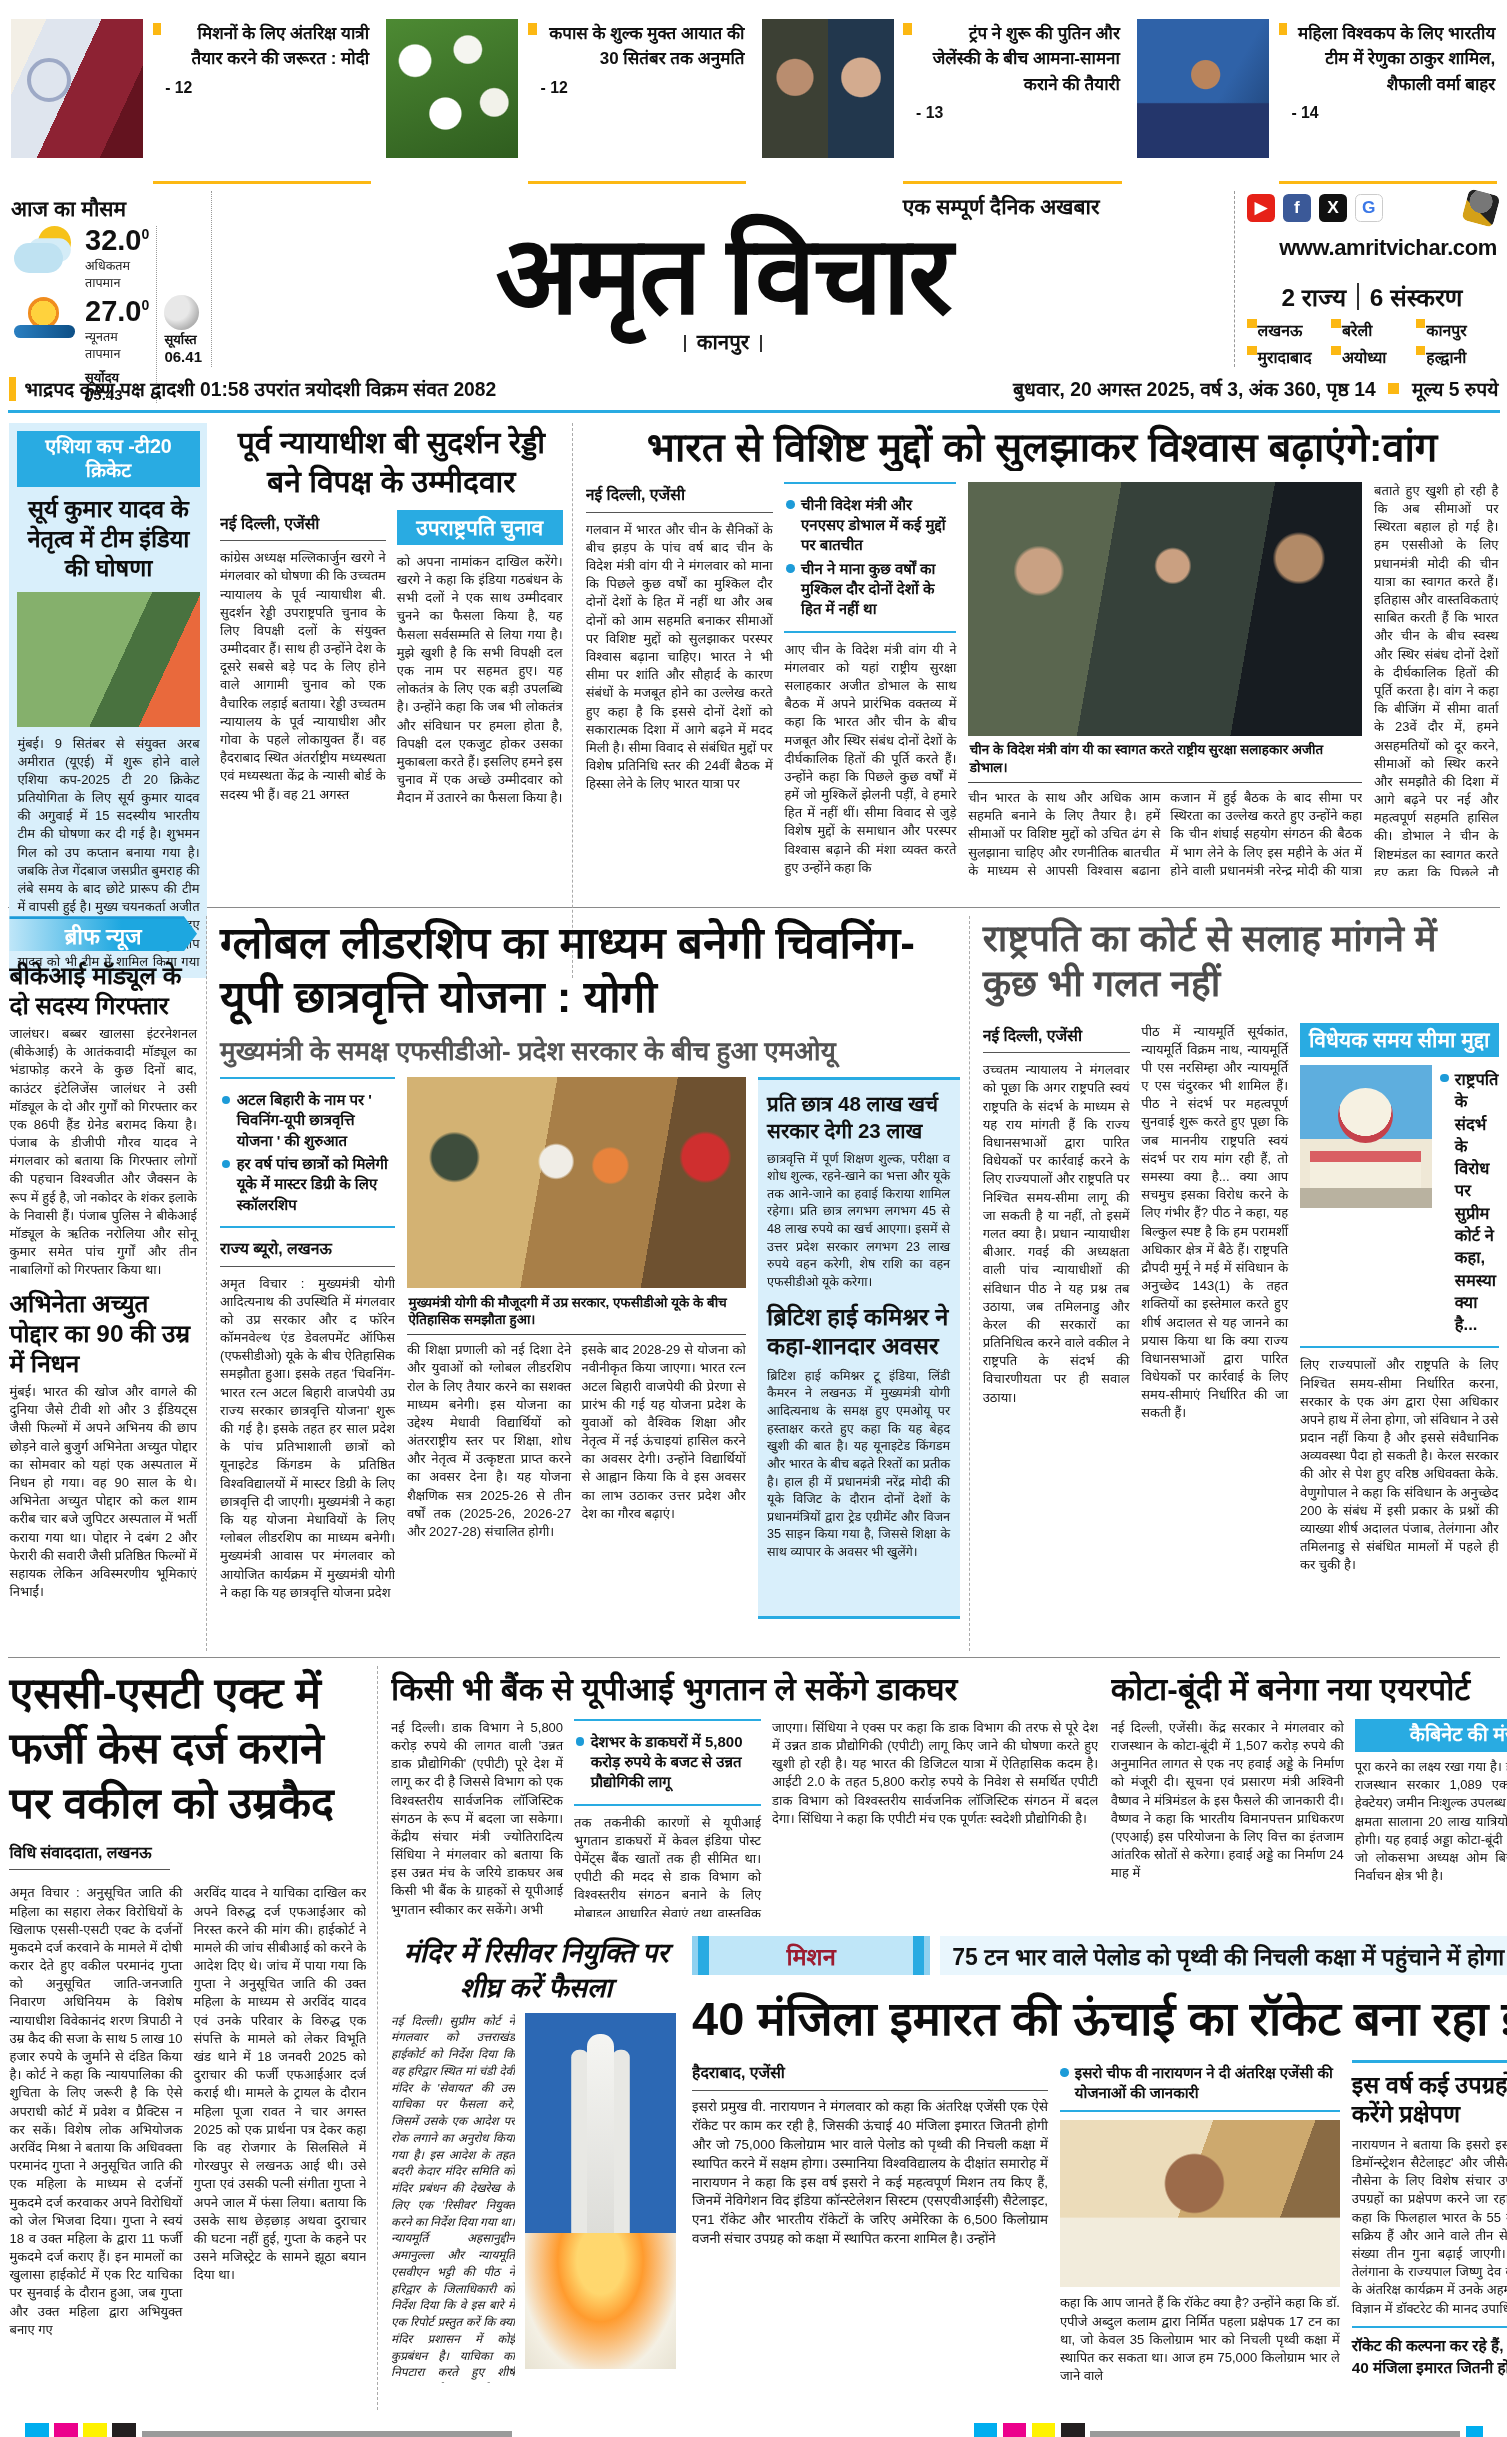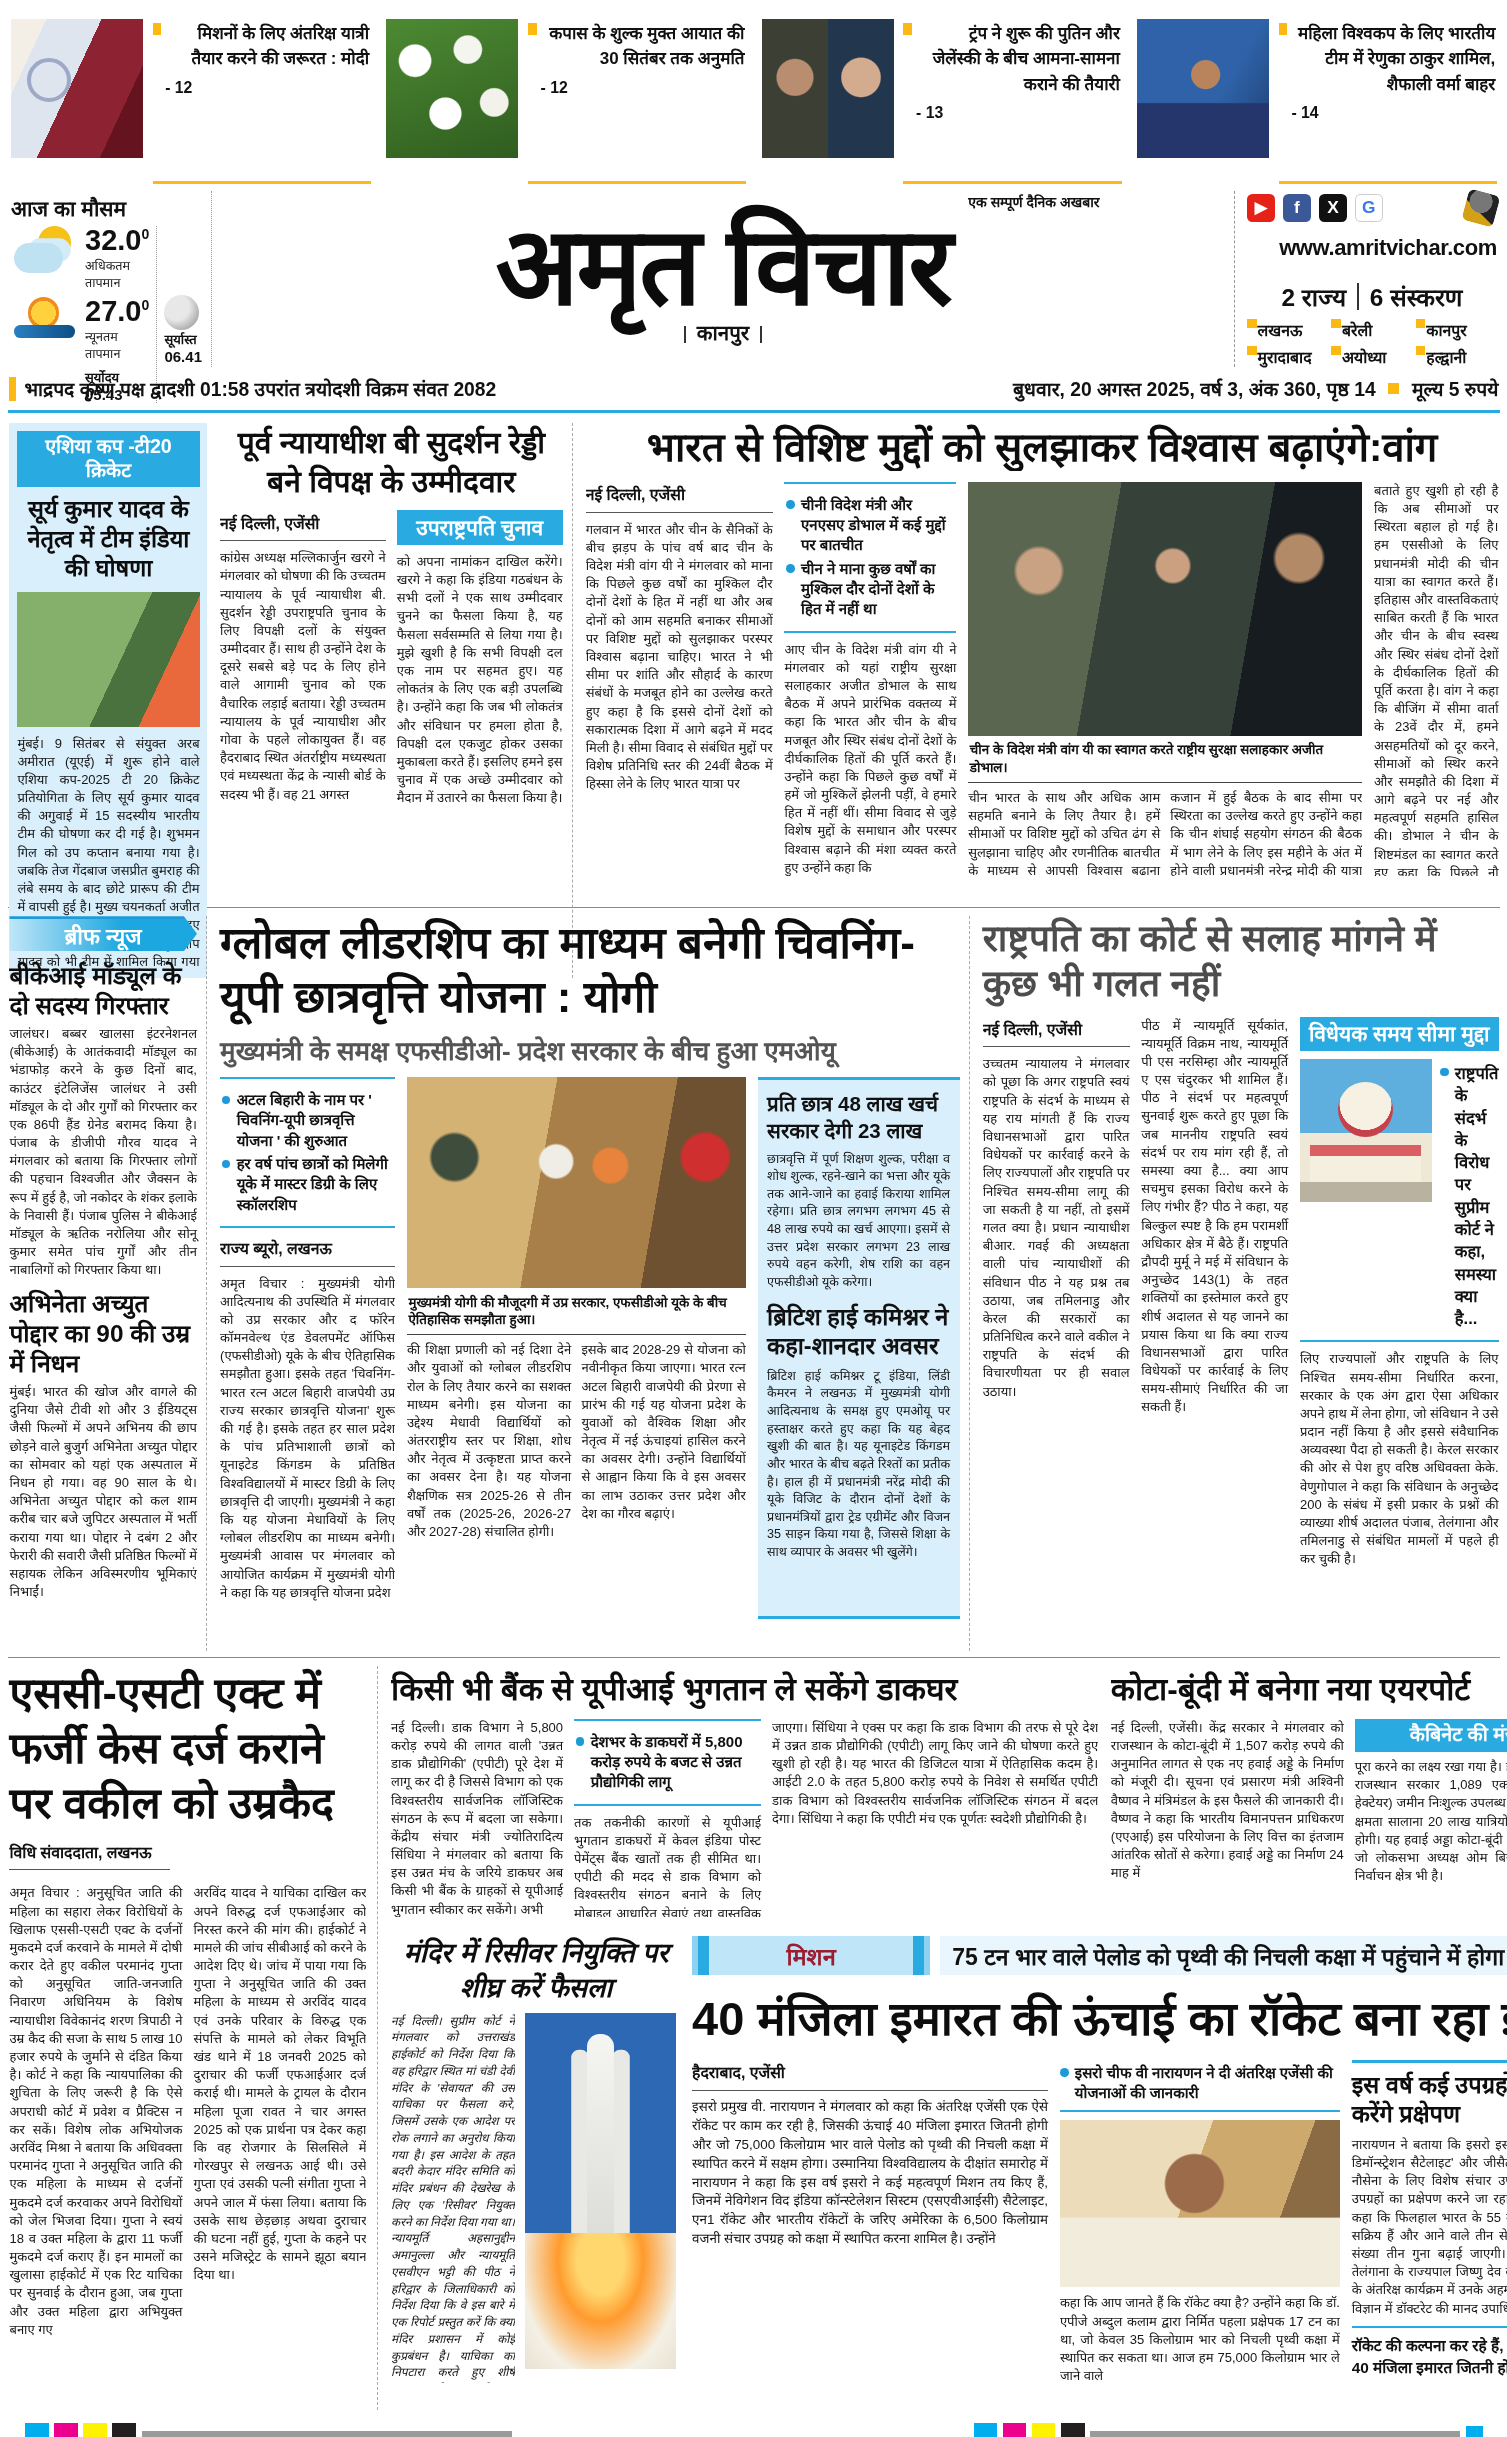--- a/index.html
+++ b/index.html
@@ -52,21 +52,21 @@
   .sunrise::before{content:""; position:absolute; left:14px; top:0; width:31.5px; height:31.5px; border-radius:50%; background:radial-gradient(circle,#ffd23d 0 55%,#f08c1e 56%);}
   .sunrise::after{content:""; position:absolute; left:0; bottom:0; width:61px; height:12.6px; border-radius:6.3px; background:linear-gradient(90deg,#2a7fc1,#0d4f86);}
   .w-temps{flex:1; border-right:1.6px dotted #999; padding-right:6.3px;}
   .t-big{font-size:29px; font-weight:700; line-height:1;}
   .t-big sup{font-size:14px;}
   .t-lab{font-size:12.6px; color:#222; margin:1.6px 0 6.3px;}
   .moon{width:35px; height:35px; border-radius:50%; background:radial-gradient(circle at 35% 35%,#e8e8e8 0 40%,#b5b5b5 70%,#8f8f8f); flex:none;}
   .w-sr{font-size:13px; font-weight:600; text-align:left;}
   .w-sr b{font-size:15px;}
   .title-block{flex:1; text-align:center; padding-top:1.6px; min-width:0;}
-  .tagline{font-weight:800; font-size:14px; text-align:right; padding-right:134px;}
+  .tagline{font-weight:800; font-size:21px; text-align:right; padding-right:134px;}
   .paper-title{font-size:109px; line-height:1.02; font-weight:900; letter-spacing:-2.4px; color:#0b0b0b; white-space:nowrap;}
   .city-row{font-size:20.5px; font-weight:800; margin-top:-4.7px;}
   .city-row .vbar{display:inline-block; width:1.6px; height:17.3px; background:#333; margin:0 11px; vertical-align:middle;}
   .info-block{width:265px; border-left:1.6px dashed #999; padding:1.6px 1.6px 0 12.6px; flex:none; display:flex; flex-direction:column;}
   .social-row{display:flex; gap:7.9px; align-items:center;}
   .sicon{width:28px; height:28px; border-radius:5.5px; color:#fff; font-weight:800; font-size:17.3px; display:flex; align-items:center; justify-content:center;}
   .yt{background:#e62117;} .fb{background:#3b5998;} .xx{background:#111;} .gg{background:#fff; color:#3b78e7; border:0.8px solid #ccc;}
   .mic{width:31.5px; height:31.5px; margin-left:auto; background:radial-gradient(circle at 45% 30%,#777 0 40%,transparent 41%),linear-gradient(30deg,#d4a017 40%,#222 41%); border-radius:6.3px; transform:rotate(15deg);}
   .yrule{height:2.4px; background:var(--yellow); margin:5.5px 0;}
   .website{font-weight:800; font-size:22px; text-align:right; letter-spacing:-0.4px;}
@@ -105,21 +105,21 @@
   .yogi{padding-right:9.5px; border-right:1.6px dashed #aaa;}
   .yogi h1{font-size:44px; line-height:1.22; margin:0;}
   .yogi .subhead{color:#555; font-size:26px; font-weight:800; margin:7.9px 0 9.5px;}
   .yogi-grid{display:grid; grid-template-columns:175px 1fr 202px; gap:11.8px; height:542px; overflow:hidden;}
   .yogi-left .byline{margin-top:7.9px;}
   .yogi-mid .ph{width:100%; height:211px; background:linear-gradient(100deg,#d3b273 0 40%,#a87f48 40% 72%,#6e5130 72%);}
   .yogi-mid .ph::after{content:""; position:absolute; inset:0; background:radial-gradient(circle at 14% 38%,#3e4d3c 0 7%,transparent 8%),radial-gradient(circle at 44% 40%,#f0ede6 0 7%,transparent 8%),radial-gradient(circle at 60% 42%,#e8833c 0 7%,transparent 8%),radial-gradient(circle at 88% 38%,#cf2f2f 0 7%,transparent 8%);}
   .sidebox{background:var(--lblue); border-top:3.2px solid var(--blue); border-bottom:3.2px solid var(--blue); padding:11px 9.5px; height:542px; overflow:hidden;}
   .sidebox h4{font-size:20.5px; line-height:1.3; margin-bottom:6.3px; font-weight:800;}
   .sidebox h5{font-size:23.6px; line-height:1.25; margin:11px 0 6.3px; font-weight:800;}
-  .pres h1{font-size:37px; color:var(--gray); line-height:1.22; margin-bottom:10px;}
+  .pres h1{font-size:37px; color:var(--gray); line-height:1.22; margin-bottom:16px;}
   .pres-grid{display:grid; grid-template-columns:1fr 1fr 1.32fr; gap:11.8px; height:569px; overflow:hidden;}
   .pres-c3 .kicker{margin-bottom:7.9px;}
   .sc-row{display:flex; gap:7.9px; border-bottom:2.4px solid var(--blue); padding-bottom:7.9px; margin-bottom:7.9px;}
   .sc-ph{width:132px; height:143px; background:linear-gradient(#5eaede 0 52%,#efe8d6 52% 86%,#b9b2a0 86%);}
   .sc-ph::before{content:""; position:absolute; left:50%; top:16%; width:55px; height:55px; margin-left:-27.6px; border-radius:50%; background:radial-gradient(circle at 50% 40%,#f6f1e2 0 60%,#c6414b 61%);}
   .sc-ph::after{content:""; position:absolute; left:8%; bottom:14%; width:84%; height:26%; background:linear-gradient(#d95f63 0 30%,#f4efdf 30%);}
   .sc-bullet{font-weight:800; font-size:16.5px; line-height:1.35;}
 
   
   .bottom{display:grid; grid-template-columns:369px 1fr; column-gap:12.6px; padding:7.9px 1.6px 0; height:752px;}

